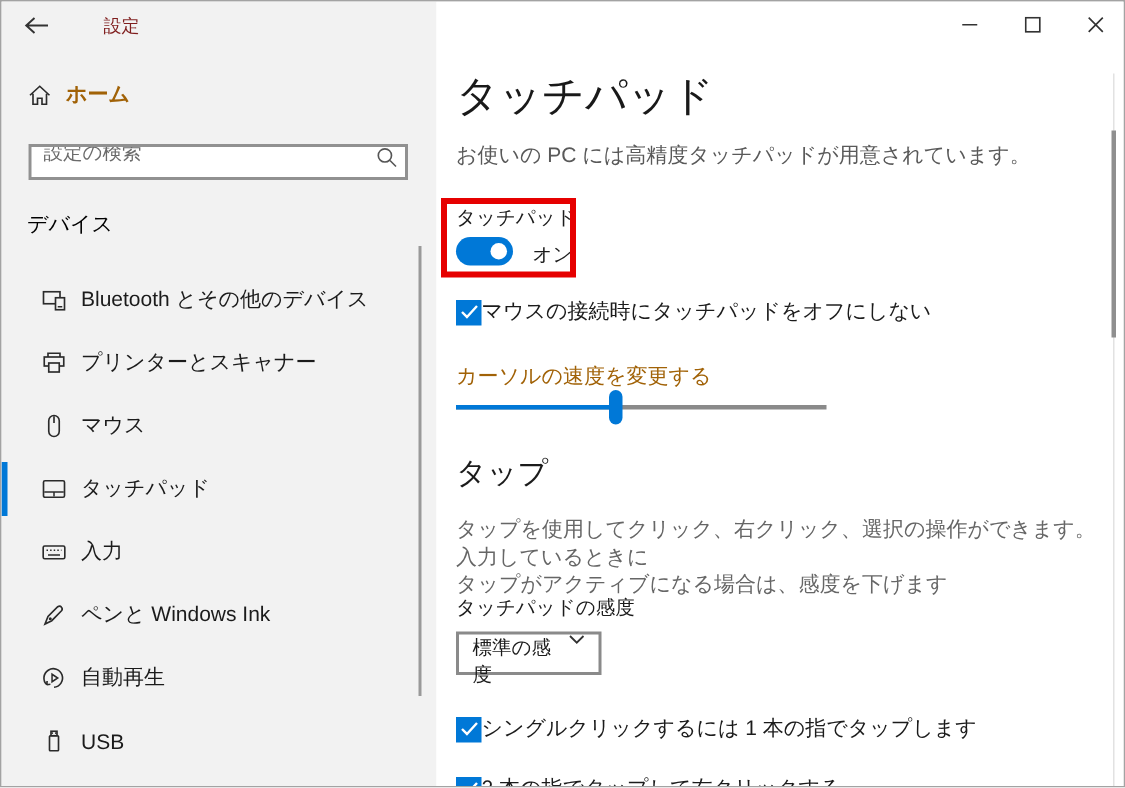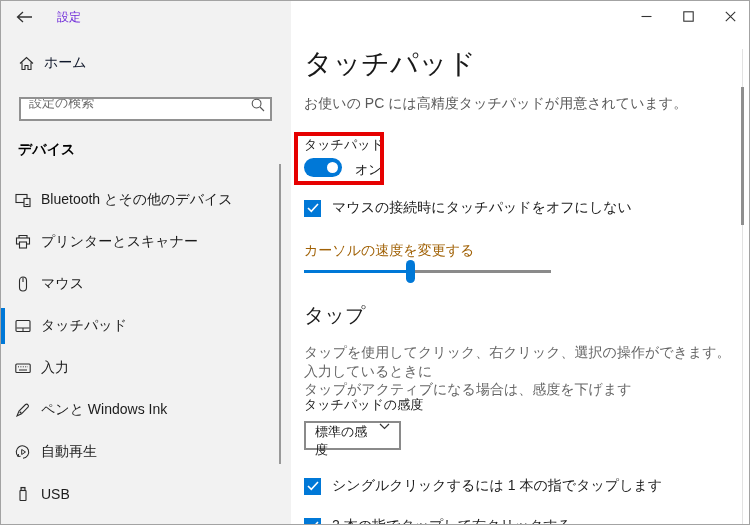--- a/index.html
+++ b/index.html
@@ -3,47 +3,47 @@
 <meta charset="utf-8">
 <style>
   * { margin:0; padding:0; box-sizing:border-box; }
   html,body { width:750px; height:525px; overflow:hidden; }
   body { font-family:"Liberation Sans","DejaVu Sans",sans-serif; background:#fff; position:relative; }
   .window { position:absolute; inset:0; border:1px solid #a3a3a3; background:#fff; overflow:hidden; }
 
   
   .sidebar { position:absolute; left:0; top:0; width:290px; height:100%; background:#f2f2f2; }
   .back-btn { position:absolute; left:8px; top:2px; width:30px; height:27px; display:flex; align-items:center; justify-content:center; color:#333; cursor:pointer; }
-  .app-title { position:absolute; left:56px; top:8px; font-size:12px; color:#6d28d9; }
+  .app-title { position:absolute; left:68px; top:8px; font-size:12px; color:#7f1d1d; }
   .home-row { position:absolute; left:18px; top:50px; height:24px; display:flex; align-items:center; gap:10px; cursor:pointer; }
-  .home-row .lbl { font-size:14px; color:#0f172a; }
+  .home-row .lbl { font-size:14px; color:#a16207;font-weight:bold; }
   .search-wrap { position:absolute; left:18px; top:92px; width:253px; height:24px; }
   .search-wrap input { width:100%; height:100%; border:2px solid #919191; background:#fff; font-size:13px; padding:0 26px 12px 8px; color:#1f1f1f; font-family:inherit; outline:none; }
   .search-wrap input::placeholder { color:#6b6b6b; opacity:1; }
   .search-icon { position:absolute; right:7px; top:5px; }
-  .section-heading { position:absolute; left:17px; top:140px; font-size:14px; font-weight:bold; color:#000; }
+  .section-heading { position:absolute; left:17px; top:140px; font-size:14px; font-weight:normal; color:#000; }
   .nav { position:absolute; left:0; top:178px; width:279px; }
-  .nav-item { position:relative; height:42px; display:flex; align-items:center; padding-left:14px; cursor:pointer; }
+  .nav-item { position:relative; height:42px; display:flex; align-items:center; padding-left:27px; cursor:pointer; }
   .nav-item .icon { width:16px; height:16px; display:flex; align-items:center; justify-content:center; }
   .nav-item .lbl { margin-left:10px; font-size:14px; color:#1b1b1b; white-space:nowrap; }
   .nav-item.selected::before { content:""; position:absolute; left:0; top:3px; bottom:3px; width:4px; background:#0078d7; }
   .side-scroll-thumb { position:absolute; left:278px; top:163px; width:2px; height:300px; background:#999; }
 
   
   .main { position:absolute; left:290px; top:0; width:460px; height:100%; background:#fff; }
   .caption-controls { position:absolute; top:0; right:0; display:flex; }
   .cap-btn { width:42px; height:30px; display:flex; align-items:center; justify-content:center; cursor:pointer; color:#333; }
   .page-title { position:absolute; left:13px; top:44px; font-size:28px; font-weight:300; color:#191919; }
   .page-subtitle { position:absolute; left:13px; top:94px; font-size:14px; color:#595959; }
   .annotation-box { position:absolute; left:3px; top:131px; width:90px; height:53px; border:4px solid #e60000; pointer-events:none; }
   .toggle-label { position:absolute; left:13px; top:135px; font-size:13px; color:#1b1b1b; }
   .toggle { position:absolute; left:13px; top:157px; width:38px; height:19px; border-radius:10px; background:#0078d7; cursor:pointer; }
   .toggle .knob { position:absolute; right:4px; top:4px; width:11px; height:11px; border-radius:50%; background:#fff; }
   .toggle-state { position:absolute; left:64px; top:160px; font-size:13px; color:#1b1b1b; }
-  .cb-row { position:absolute; display:flex; align-items:center; gap:11px; cursor:pointer; }
+  .cb-row { position:absolute; display:flex; align-items:center; cursor:pointer; }
   .cb-row .box { width:17px; height:17px; background:#0078d7; display:flex; align-items:center; justify-content:center; flex:0 0 auto; }
   .cb-row .lbl { font-size:14px; color:#1b1b1b; white-space:nowrap; }
   .cb-mouse { left:13px; top:198px; }
   .cb-single { left:13px; top:476px; }
   .cb-two { left:13px; top:516px; }
   .slider-label { position:absolute; left:13px; top:241px; font-size:14px; color:#a16207; }
   .slider-track { position:absolute; left:13px; top:269px; width:247px; height:3px; background:#8a8a8a; }
   .slider-fill { position:absolute; left:0; top:0; height:100%; background:#0078d7; }
   .slider-thumb { position:absolute; top:-10px; width:9px; height:23px; border-radius:4.5px; background:#0078d7; cursor:pointer; }
   .tap-heading { position:absolute; left:13px; top:301px; font-size:20px; color:#1b1b1b; }

